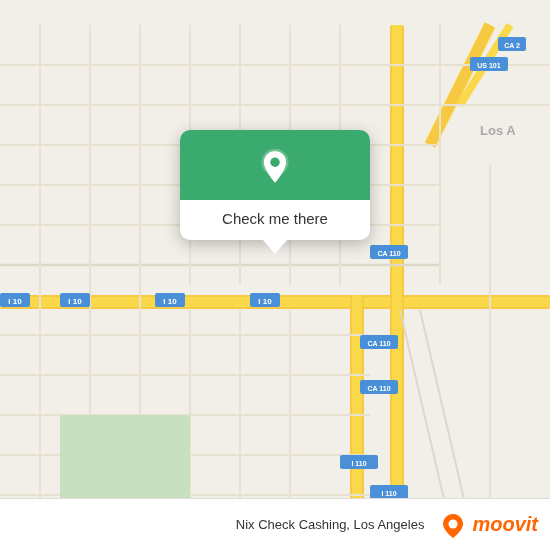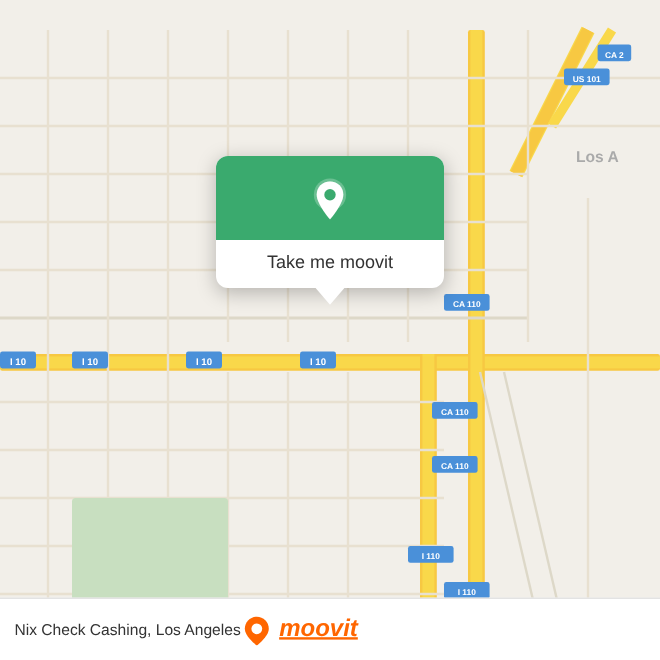--- a/index.html
+++ b/index.html
@@ -30,43 +30,43 @@
     
     #bottom-bar {
       position: absolute;
       bottom: 0;
       left: 0;
       width: 100%;
       height: 52px;
       background: #fff;
       display: flex;
       align-items: center;
-      justify-content: flex-start;
+      justify-content: flex-end;
       padding: 0 12px;
       border-top: 1px solid #ddd;
       z-index: 10;
+      gap: 16px;
     }
 
     #location-info {
       font-size: 13px;
       color: #333;
     }
 
     #moovit-logo {
       display: flex;
       align-items: center;
       gap: 4px;
     }
 
     #moovit-text {
       font-size: 18px;
       font-weight: bold;
       color: #f60;
       font-style: italic;
-      text-decoration: underline;
     }
 
     
     #attribution {
       position: absolute;
       bottom: 56px;
       left: 6px;
       font-size: 10px;
       color: #555;
       z-index: 10;
@@ -221,21 +221,21 @@
     <div id="popup-top">
 
       <svg id="map-pin-icon" viewBox="0 0 40 48" xmlns="http://www.w3.org/2000/svg">
         <circle cx="20" cy="18" r="17" fill="white" opacity="0.25"></circle>
         <circle cx="20" cy="18" r="14" fill="white" opacity="0.4"></circle>
         <path d="M20 4 C12 4 6 10 6 18 C6 28 20 44 20 44 C20 44 34 28 34 18 C34 10 28 4 20 4Z" fill="white"></path>
         <circle cx="20" cy="18" r="6" fill="#3aaa6e"></circle>
       </svg>
     </div>
     <div id="popup-bottom">
-      <span id="take-me-btn">Take me moovit</span>
+      <span id="take-me-btn">Check me there</span>
     </div>
     <div id="popup-tail"></div>
   </div>
 
 
   <div id="bottom-bar">
     <span id="location-info">Nix Check Cashing, Los Angeles</span>
     <div id="moovit-logo">
       <div style="position:relative; width:26px; height:26px; margin-right:2px;">
         <svg width="26" height="26" viewBox="0 0 26 26">

